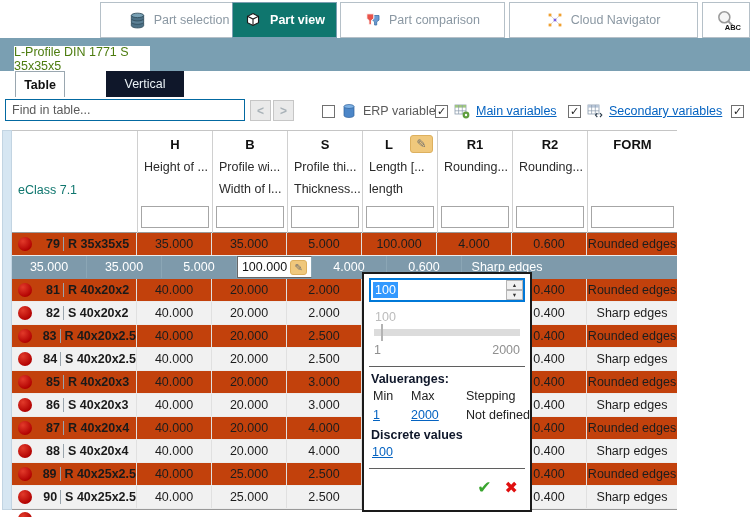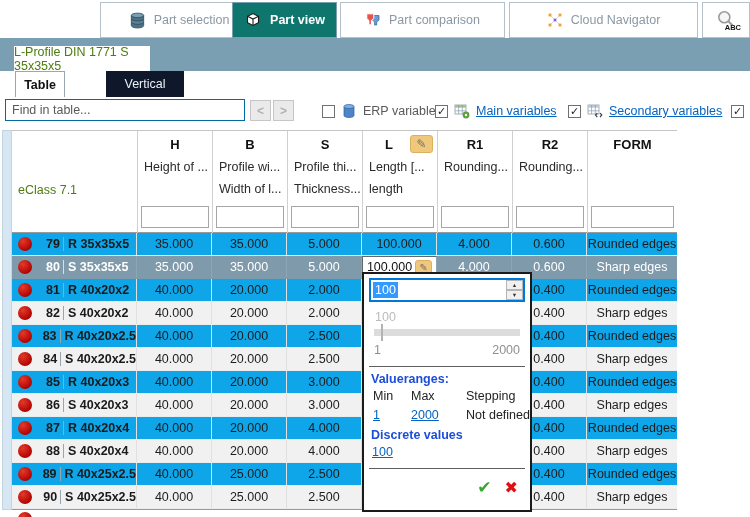--- a/index.html
+++ b/index.html
@@ -41,27 +41,27 @@
   
   .leftstrip { position:absolute; left:2px; top:130px; width:10px; height:380px; background:#d6e6f2; border:1px solid #c2d4e2; }
   .tablewrap { position:absolute; left:12px; top:130px; width:665px; height:387px; }
   .thead { position:absolute; left:0; top:0; width:665px; height:103px; background:#fff;
            border-top:1px solid #c5c5c5; border-bottom:1px solid #9a9a9a; }
   .hcol { position:absolute; top:0; height:102px; width:75px; border-left:1px solid #d0d0d0; }
   .hname { position:absolute; left:0; right:0; top:6px; text-align:center; font-weight:bold; font-size:13px; color:#111; }
   .hdesc { position:absolute; left:6px; right:2px; color:#2a2a2a; white-space:nowrap; overflow:hidden; }
   .d1 { top:29px; } .d2 { top:51px; }
   .hfilter { position:absolute; left:3px; right:3px; bottom:5px; height:22px; border:1px solid #a6a6a6; background:#fff; }
-  .corner-label { position:absolute; left:6px; top:52px; color:#4d7c0f; }
+  .corner-label { position:absolute; left:6px; top:52px; color:#0f766e; }
   .pencil-badge { display:inline-flex; align-items:center; justify-content:center;
                   background:#f0c87c; border:1px solid #ddb05e; border-radius:3px; color:#6e6e6e; }
   .hdr-badge { position:absolute; right:4px; top:4px; width:23px; height:18px; font-size:12px; }
 
   .tbody { position:absolute; left:0; top:103px; width:665px; }
-  .trow { display:flex; height:23px; background:#0ea5e9; border-bottom:1px solid #ececec; }
+  .trow { display:flex; height:23px; background:#c2410c; border-bottom:1px solid #ececec; }
   .trow.alt { background:#f1f1f1; }
   .trow.selected { background:#7e9aab; color:#fff; border-bottom-color:#7e9aab; }
   .cell { height:100%; border-right:1px solid #e0e0e0; display:flex; align-items:center; justify-content:center;
           font-size:12.5px; overflow:hidden; white-space:nowrap; }
   .trow.selected .cell { border-right-color:#8ba6b5; }
   .label-cell { width:125px; justify-content:flex-start; padding-left:6px; font-weight:bold; color:#1a1a1a; }
   .trow.selected .label-cell { color:#fff; }
   .dot { width:14px; height:14px; border-radius:50%; flex:0 0 14px;
          background:radial-gradient(circle at 35% 30%, #e23a2a, #b00000 75%); }
   .rnum { width:26px; text-align:right; margin-left:2px; }
@@ -82,21 +82,21 @@
   .spin-val .sel { background:#3399ff; color:#fff; padding:1px 2px; }
   .spin-btns { width:17px; display:flex; flex-direction:column; }
   .spin-btn { flex:1; background:#f0f0f0; border:1px solid #b5b5b5; font-size:5.5px; color:#333;
               display:flex; align-items:center; justify-content:center; }
   .slider-block { margin:8px 10px 0 10px; }
   .slider-label { color:#bcbcbc; margin-left:1px; }
   .slider-track { position:relative; height:7px; background:#dcdcdc; margin-top:5px; }
   .slider-handle { position:absolute; left:7px; top:-5px; width:2px; height:17px; background:#b3b3b3; }
   .slider-ends { display:flex; justify-content:space-between; color:#8f8f8f; margin-top:7px; }
   .pdivider { border-top:1px solid #5f5f5f; margin:9px 5px 5px 5px; }
-  .vr-title, .disc-title { font-weight:bold; color:#1d4ed8; margin:0 0 3px 7px; }
+  .vr-title, .disc-title { font-weight:bold; color:#0f172a; margin:0 0 3px 7px; }
   .vr-grid { display:grid; grid-template-columns:38px 55px auto; margin-left:9px; row-gap:5px; color:#222; }
   .plink { color:#0563c1; text-decoration:underline; }
   .disc-title { margin-top:6px; }
   .disc-link { margin-left:8px; display:inline-block; }
   .pbuttons { display:flex; justify-content:flex-end; gap:13px; margin:10px 12px 0 0; }
   .btn-ok { color:#3aa52f; font-size:17px; font-weight:bold; line-height:17px; }
   .btn-cancel { color:#e01010; font-size:16px; font-weight:bold; line-height:17px; }
 
   .abc-label { position:absolute; right:8px; bottom:5px; font-size:7.5px; font-weight:bold; color:#111; }
 </style>
@@ -301,26 +301,20 @@
           <span>4.000</span>
         </div>
     <div class="cell cw75 cell-r2">
           <span>0.600</span>
         </div>
     <div class="cell cw90 cell-form">
           <span>Rounded edges</span>
         </div>
   </div>
       <div class="trow selected">
-    <div class="cell label-cell">
-      <span class="dot"></span>
-      <span class="rnum">80</span>
-      <span class="rsep"></span>
-      <span class="rname">S 35x35x5</span>
-    </div>
     <div class="cell cw75 cell-h">
           <span>35.000</span>
         </div>
     <div class="cell cw75 cell-b">
           <span>35.000</span>
         </div>
     <div class="cell cw75 cell-s">
           <span>5.000</span>
         </div>
     <div class="cell cw75 cell-l editing">

